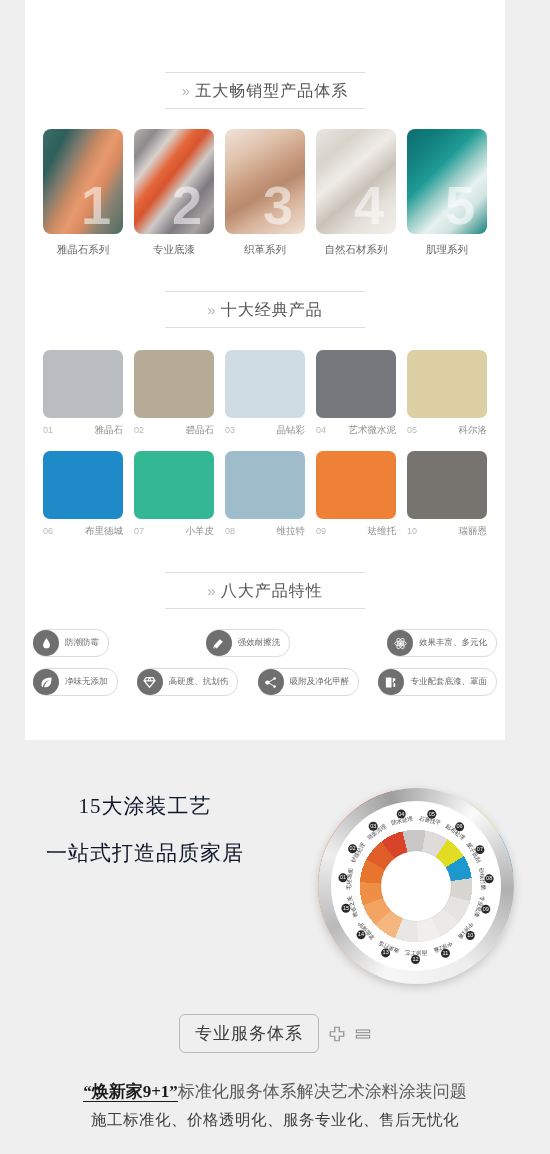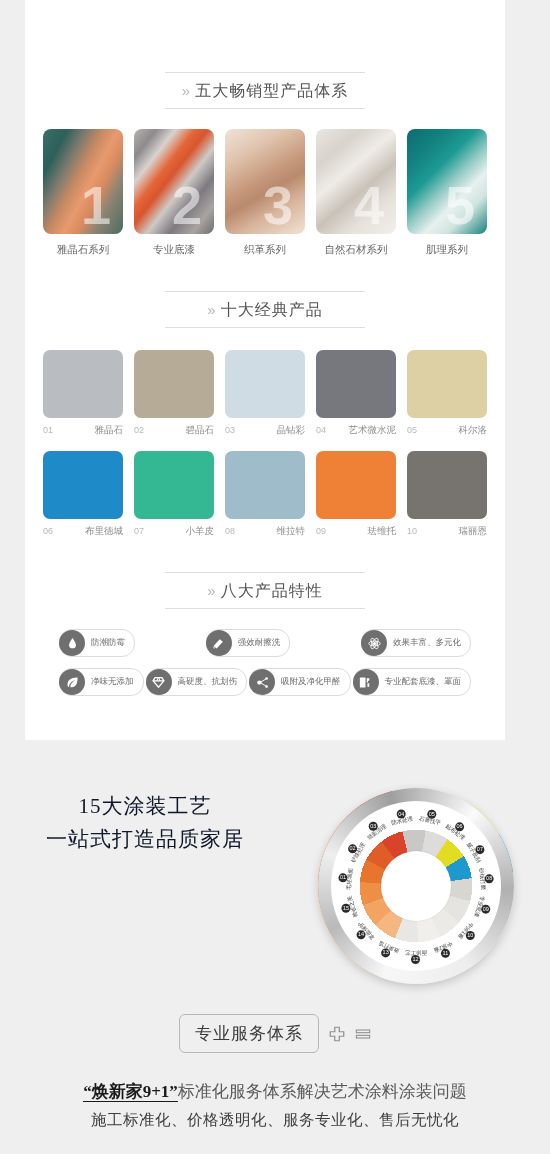--- a/index.html
+++ b/index.html
@@ -81,21 +81,21 @@
     width: 80px; height: 68px; border-radius: 7px;
   }
   .prod-cap {
     display: flex; justify-content: space-between; align-items: baseline;
     margin-top: 6px;
   }
   .prod-idx { font-size: 9px; color: #b9b9b9; }
   .prod-name { font-size: 9.5px; color: #8c8c8c; white-space: nowrap; }
 
   
-  .feat-wrap { padding: 0 34px; margin-top: 20px; }
+  .feat-wrap { padding: 0 8px; margin-top: 20px; }
   .feat-row { display: flex; justify-content: space-between; }
   .feat-row + .feat-row { margin-top: 11px; }
   .pill {
     display: flex; align-items: center;
     height: 26px; border: 1px solid #dcdcdc;
     border-radius: 13px; background: #fff;
     padding-right: 9px;
   }
   .pill .ic {
     width: 26px; height: 26px; border-radius: 50%;
@@ -109,21 +109,21 @@
   
   .lower { position: absolute; left: 0; top: 740px; width: 550px; }
 
   .wheel-block { position: relative; height: 270px; }
   .slogan {
     position: absolute; left: 20px; top: 52px; width: 250px;
     text-align: center; color: #0f172a;
     font-family: "Liberation Serif", "DejaVu Serif", serif;
   }
   .slogan .l1 { font-size: 21px; letter-spacing: 1px; }
-  .slogan .l2 { font-size: 21px; letter-spacing: 1px; margin-top: 5px; }
+  .slogan .l2 { font-size: 21px; letter-spacing: 1px; margin-top: 19px; }
 
   .wheel {
     position: absolute; left: 318px; top: 48px;
     width: 196px; height: 196px; border-radius: 50%;
     background: conic-gradient(from 0deg,
       #c9c8c6 0deg, #c9c8c6 10deg,
       #dedcda 10deg, #dedcda 34deg,
       #e2dd23 34deg, #e2dd23 58deg,
       #1e99d0 58deg, #1e99d0 82deg,
       #d8d6d1 82deg, #d8d6d1 106deg,

